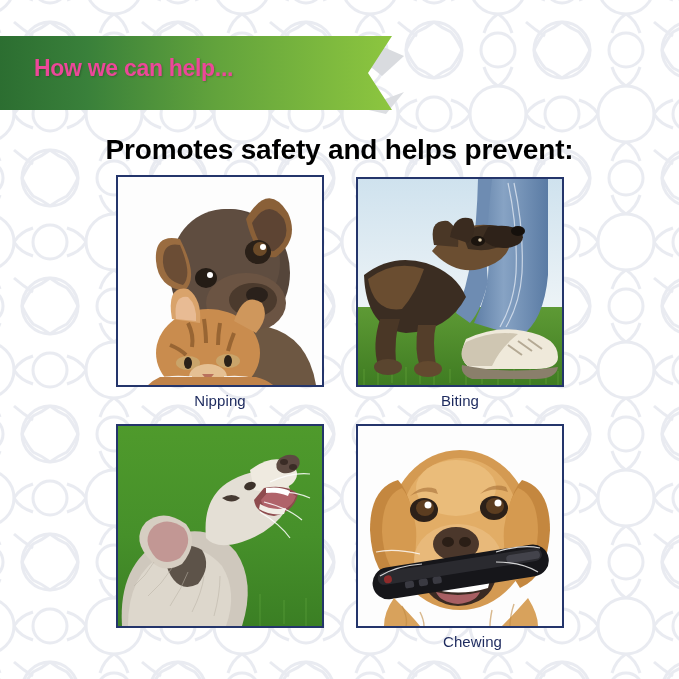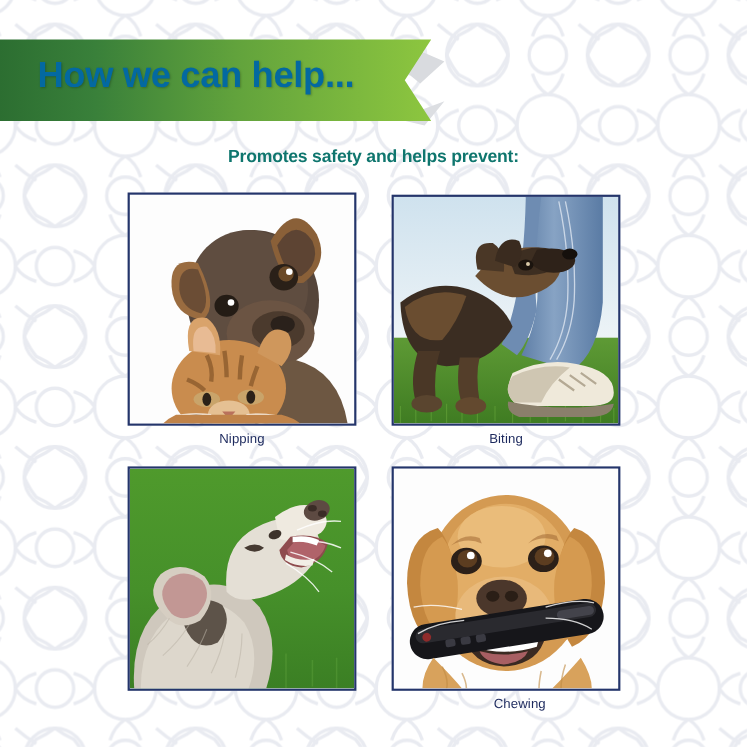--- a/index.html
+++ b/index.html
@@ -32,38 +32,38 @@
     height: 86px;
     z-index: 2;
   }
   #banner svg { display: block; }
   #banner-title {
     position: absolute;
     left: 34px;
     top: 0;
     height: 76px;
     line-height: 76px;
-    font-size: 33px;
+    font-size: 23px;
     font-weight: bold;
-    color: #0369a1;
+    color: #ec4899;
     letter-spacing: -0.3px;
     text-shadow: 1px 1px 2px rgba(0,0,0,0.22);
     white-space: nowrap;
     z-index: 3;
   }
   
   #subtitle {
     position: absolute;
     left: 0;
     right: 0;
     top: 134px;
     text-align: center;
-    font-size: 16px;
+    font-size: 28px;
     font-weight: bold;
-    color: #0f766e;
+    color: #000000;
     letter-spacing: -0.2px;
     z-index: 2;
   }
   
   #grid {
     position: absolute;
     left: 0;
     top: 170px;
     width: 679px;
     z-index: 2;
@@ -74,21 +74,21 @@
   .frame {
     border: 2px solid #24356b;
     background: #ffffff;
     box-sizing: border-box;
     overflow: hidden;
     position: relative;
   }
   .frame svg { display: block; }
   .caption {
     text-align: center;
-    font-size: 12px;
+    font-size: 15px;
     color: #1d2a5e;
     margin-top: 5px;
     letter-spacing: 0.1px;
   }
   .card-nipping  { left: 116px; top: 5px;   width: 208px; }
   .card-biting   { left: 356px; top: 7px;   width: 208px; }
   .card-barking  { left: 116px; top: 254px; width: 208px; }
   .card-chewing  { left: 356px; top: 254px; width: 233px; }
   .card-nipping  .frame { width: 208px; height: 212px; }
   .card-biting   .frame { width: 208px; height: 210px; }

